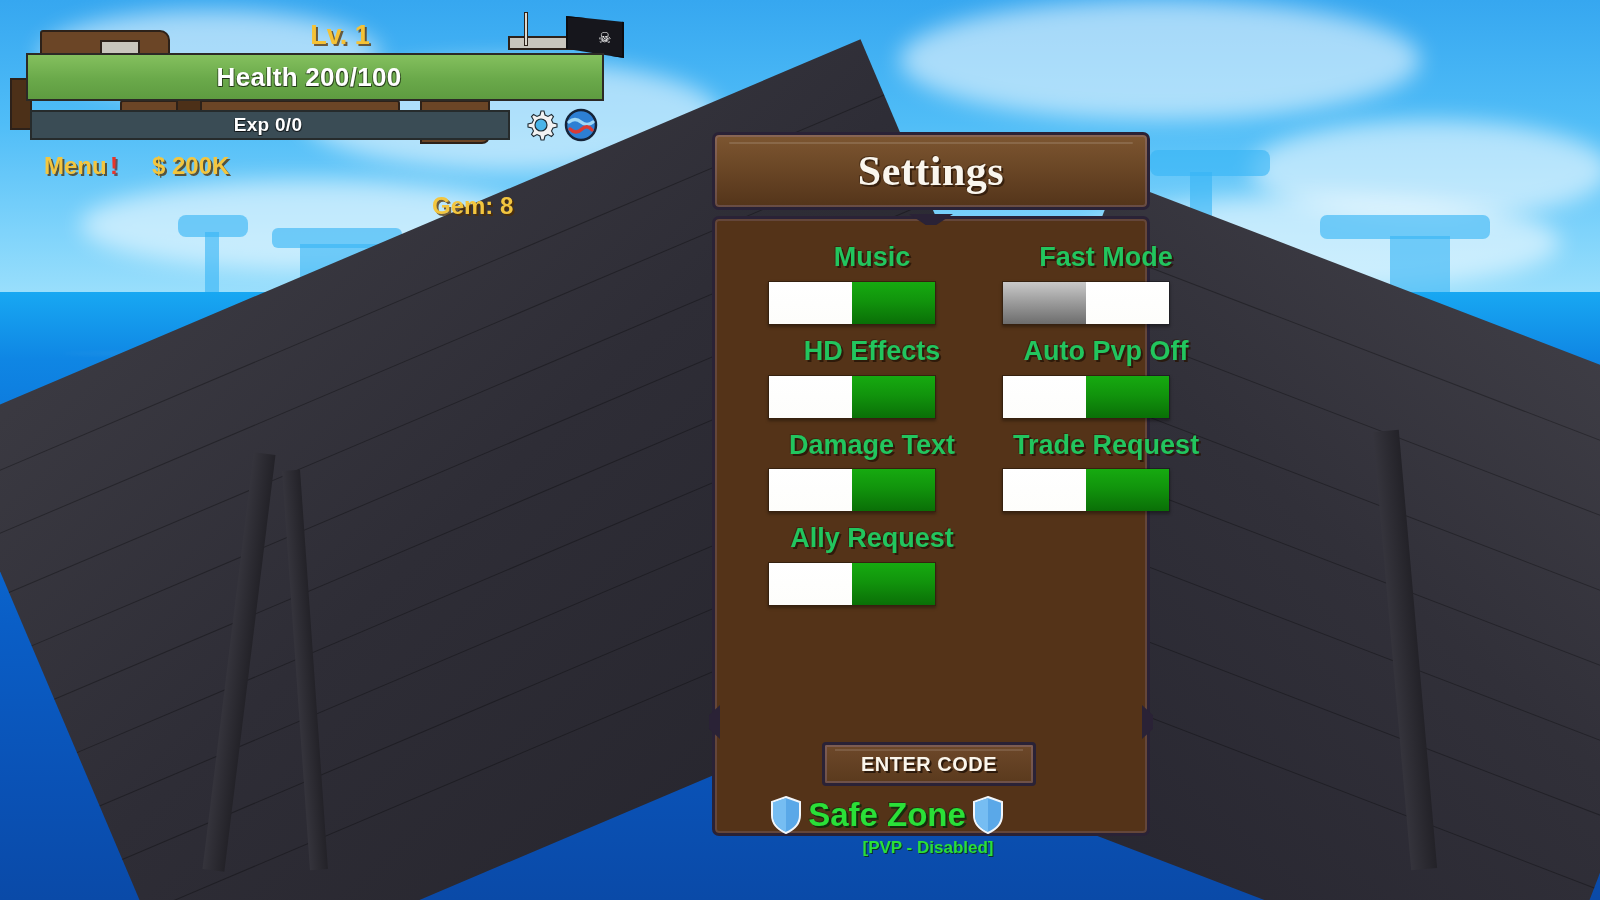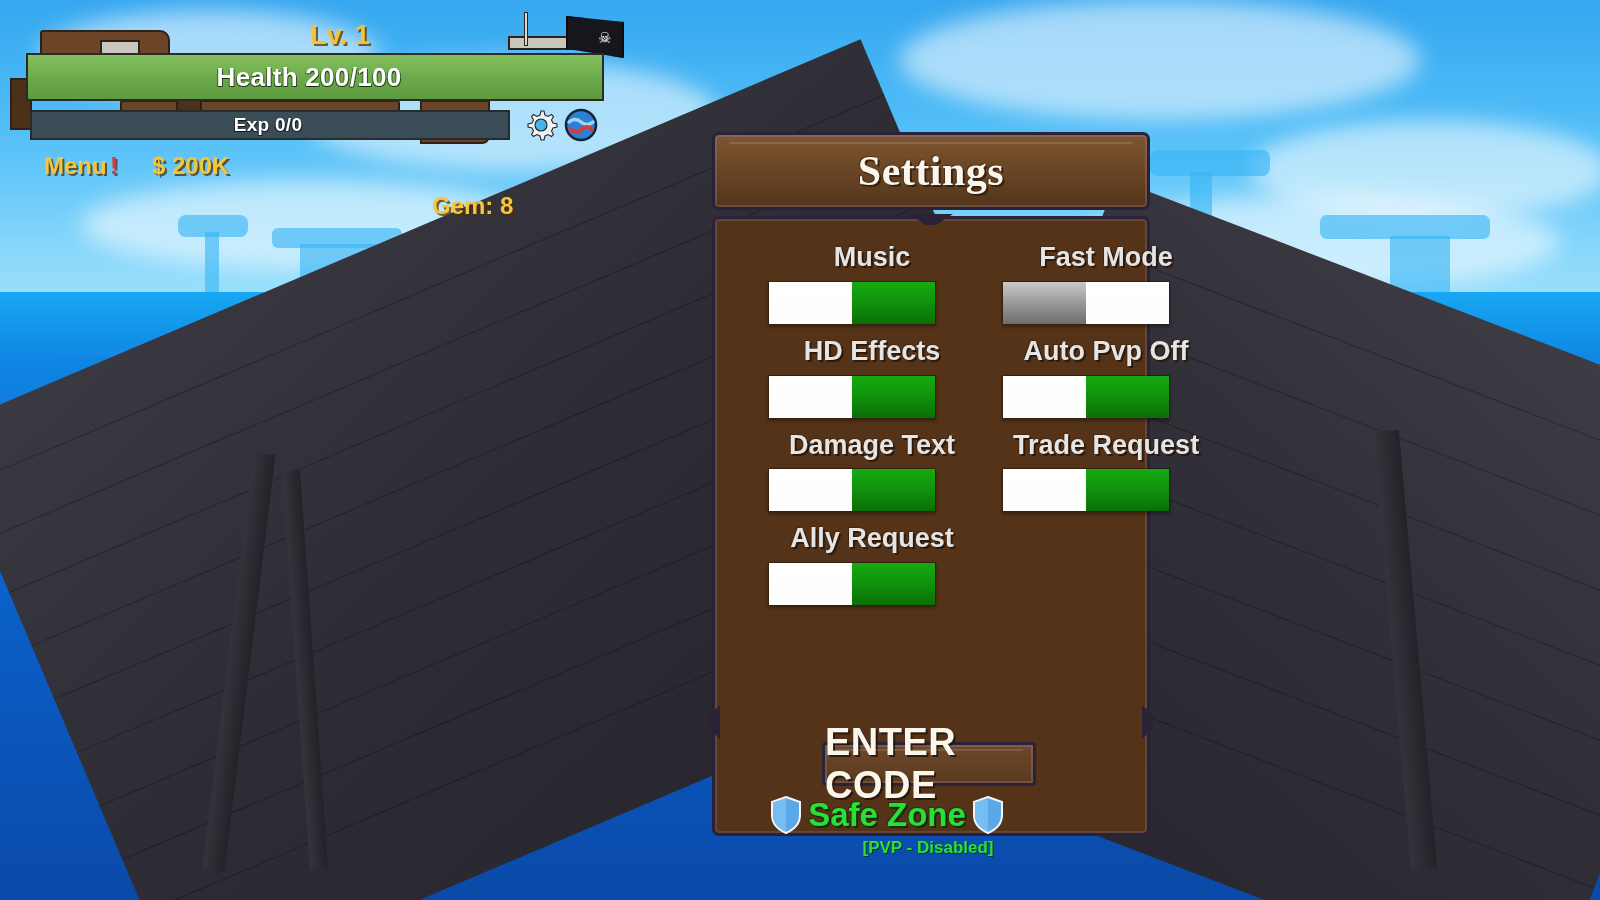--- a/index.html
+++ b/index.html
@@ -158,21 +158,21 @@
     clip-path:polygon(0 0,100% 30%,100% 70%,0 100%);
   }
 
   .settings-grid {
     position:absolute; left:34px; top:22px; width:372px;
     display:grid; grid-template-columns:1fr 1fr;
     column-gap:18px; row-gap:0px;
   }
   .setting-cell { padding-bottom:10px; }
   .setting-label {
-    text-align:center; font-size:27px; font-weight:700; color:#e5e5e5;
+    text-align:center; font-size:27px; font-weight:700; color:#22c55e;
     text-shadow:2px 2px 0 rgba(40,22,8,.85), -1px -1px 0 rgba(40,22,8,.4);
     line-height:1.25; white-space:nowrap;margin-left:40px;
   }
   .toggle {
     margin:6px auto 0; width:168px; height:44px; display:flex;
     border:1px solid rgba(0,0,0,.35); cursor:pointer;
     box-shadow:0 2px 3px rgba(0,0,0,.35);
   }
   .toggle .half { width:50%; height:100%; }
   .half-white { background:linear-gradient(180deg,#ffffff 0%,#fdfdfb 100%); }
@@ -186,21 +186,21 @@
     border:3px solid #2a2236; border-radius:4px;
     box-shadow:inset 0 0 0 2px rgba(165,145,185,.28);
     display:flex; align-items:center; justify-content:center;
     cursor:pointer; z-index:5;
   }
   #enter-code-button::after{
     content:""; position:absolute; left:10px; right:10px; top:4px; height:2px;
     background:rgba(255,255,255,.12);
   }
   .enter-code-text {
-    font-size:38px; font-weight:700; color:#fbf6ec; letter-spacing:.5px;
+    font-size:20px; font-weight:700; color:#fbf6ec; letter-spacing:.5px;
     text-shadow:2px 2px 0 rgba(35,20,8,.85);
   }
 
   
   #safe-zone-row {
     position:absolute; left:759px; top:792px; width:256px; height:46px;
     display:flex; align-items:center; justify-content:center; gap:6px; z-index:5;
   }
   .safe-zone-text {
     font-size:33px; font-weight:700; color:#2ae038;

